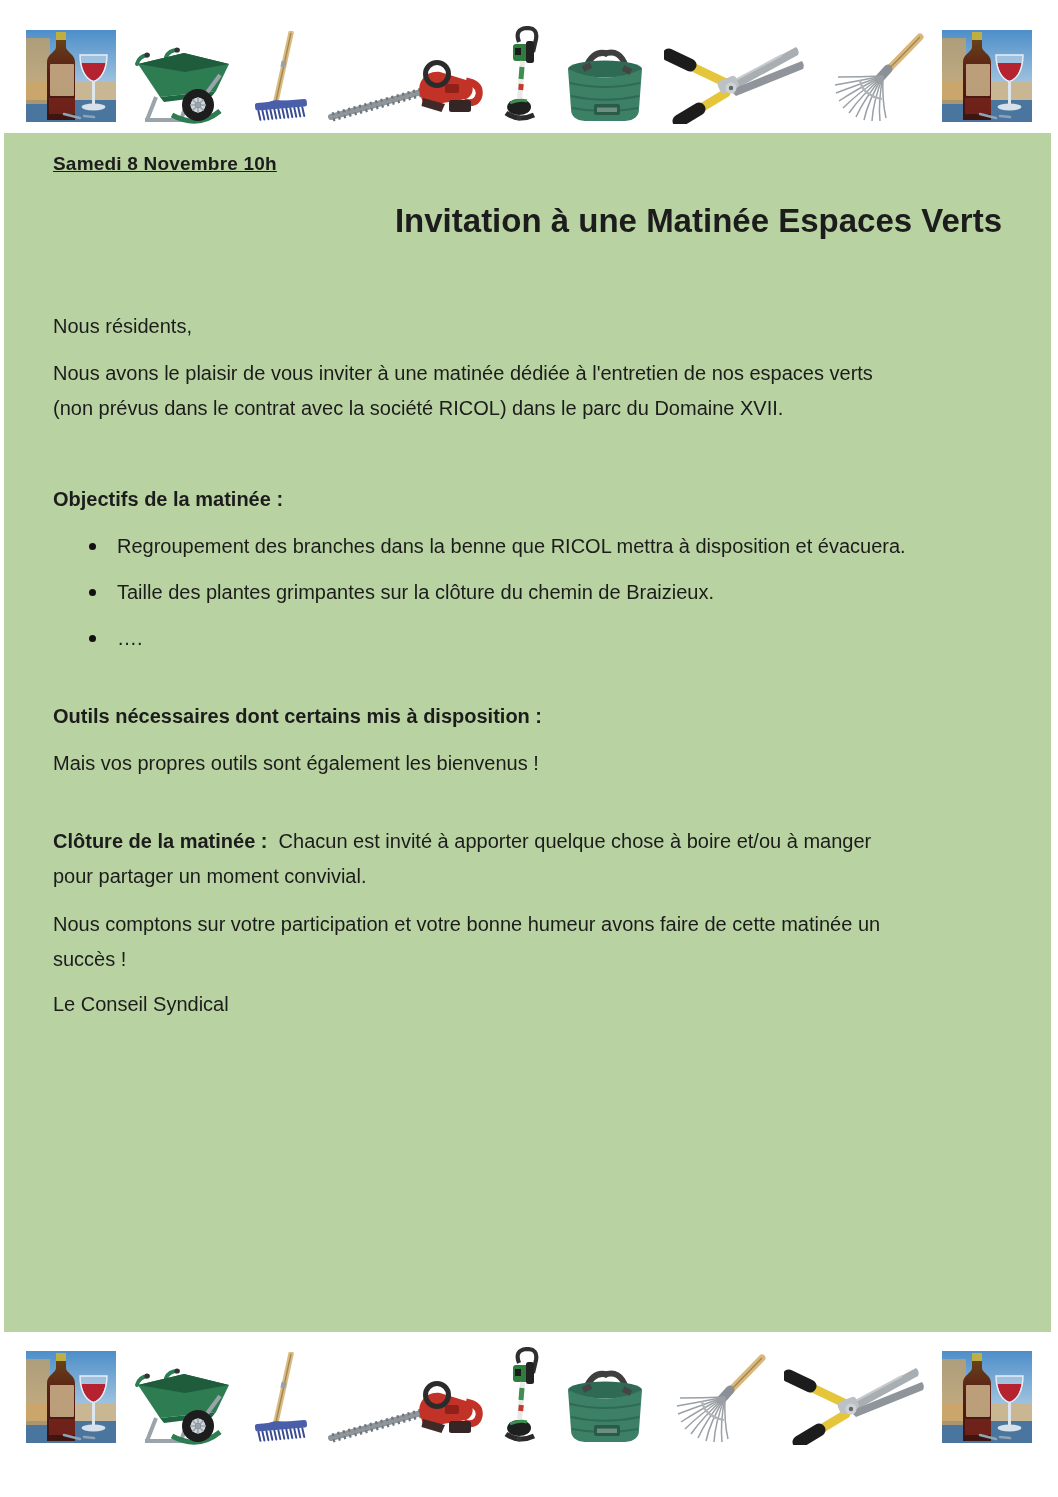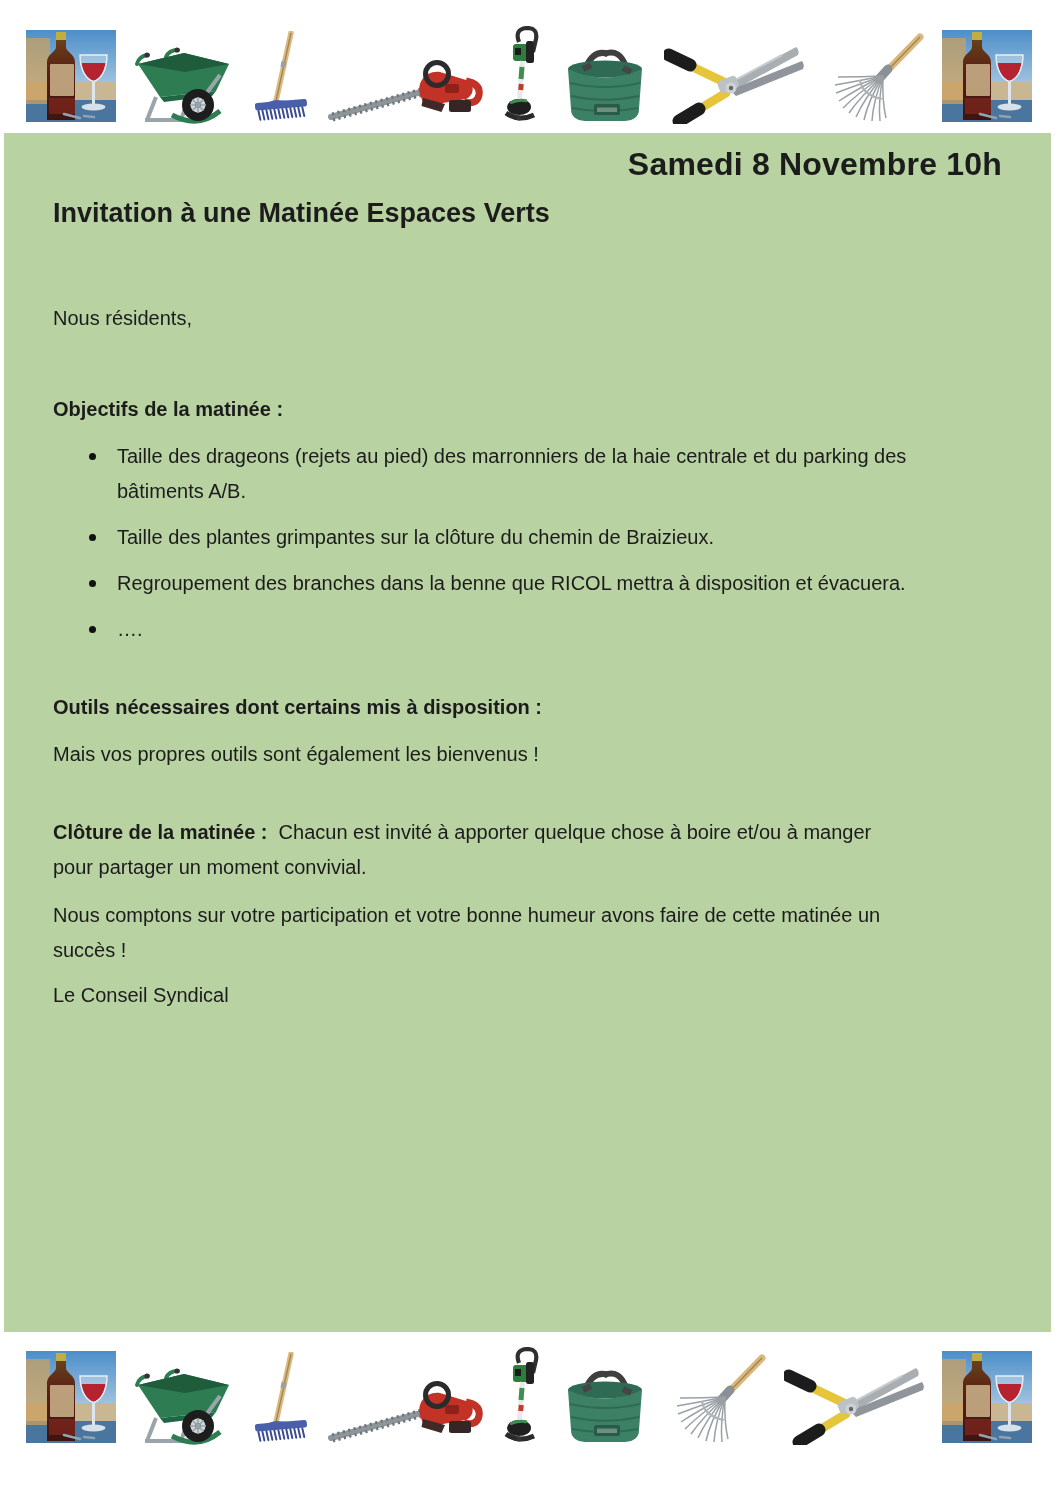--- a/index.html
+++ b/index.html
@@ -34,32 +34,33 @@
 
   
   .panel {
     margin: 0 4px;
     width: 1047px;
     height: 1199px;
     background: #b8d2a2;
     padding: 14px 49px 0 49px;
   }
   .title {
-    text-align: right;
-    font-size: 32px;
+    text-align: left;
+    font-size: 19px;
     font-weight: bold;
     line-height: 34px;
     letter-spacing: 0.2px;
+    text-decoration: underline;
   }
   .subtitle {
-    text-align: left;
-    font-size: 27px;
+    text-align: right;
+    font-size: 33px;
     font-weight: bold;
     line-height: 32px;
-    margin-top: 16px;
+    margin-top: 24px;
   }
   .content { margin-top: 72px; font-size: 20px; }
   .para { line-height: 35px; margin-bottom: 12px; }
   .para .line { white-space: nowrap; }
   .gap-before { margin-top: 56px; }
   .section-heading { font-weight: bold; line-height: 35px; margin-bottom: 12px; }
   ul.bullet-list { list-style: none; padding-left: 36px; margin: 0 0 0 0; }
   ul.bullet-list li {
     display: flex;
     align-items: flex-start;
@@ -263,38 +264,38 @@
     </div>
 
   <div class="panel">
     <div class="title">Samedi 8 Novembre 10h</div>
     <div class="subtitle">Invitation à une Matinée Espaces Verts</div>
 
     <div class="content">
 
       <p class="para"><span class="line">Nous résidents,</span></p>
 
+      <p class="para">
+        <span class="line">Nous avons le plaisir de vous inviter à une matinée dédiée à l'entretien de nos espaces verts</span><br>
+        <span class="line">(non prévus dans le contrat avec la société RICOL) dans le parc du Domaine XVII.</span>
+      </p>
 
 
       <p class="section-heading gap-before">Objectifs de la matinée :</p>
       <ul class="bullet-list objectives" id="objectives-list">
           <li>
             <span class="bullet-dot"></span>
-            <span class="bullet-text">Taille des drageons (rejets au pied) des marronniers de la haie centrale et du parking des<br>bâtiments A/B.</span>
+            <span class="bullet-text">Regroupement des branches dans la benne que RICOL mettra à disposition et évacuera.</span>
           </li>
           <li>
             <span class="bullet-dot"></span>
             <span class="bullet-text">Taille des plantes grimpantes sur la clôture du chemin de Braizieux.</span>
           </li>
           <li>
             <span class="bullet-dot"></span>
-            <span class="bullet-text">Regroupement des branches dans la benne que RICOL mettra à disposition et évacuera.</span>
-          </li>
-          <li>
-            <span class="bullet-dot"></span>
             <span class="bullet-text">….</span>
           </li>
         </ul>
 
       <p class="section-heading">Outils nécessaires dont certains mis à disposition :</p>
 
       <p class="para note-para"><span class="line">Mais vos propres outils sont également les bienvenus !</span></p>
 
       <p class="para closing-para">
         <span class="line"><b class="inline-bold">Clôture de la matinée :</b><span>&nbsp; Chacun est invité à apporter quelque chose à boire et/ou à manger</span></span><br>

